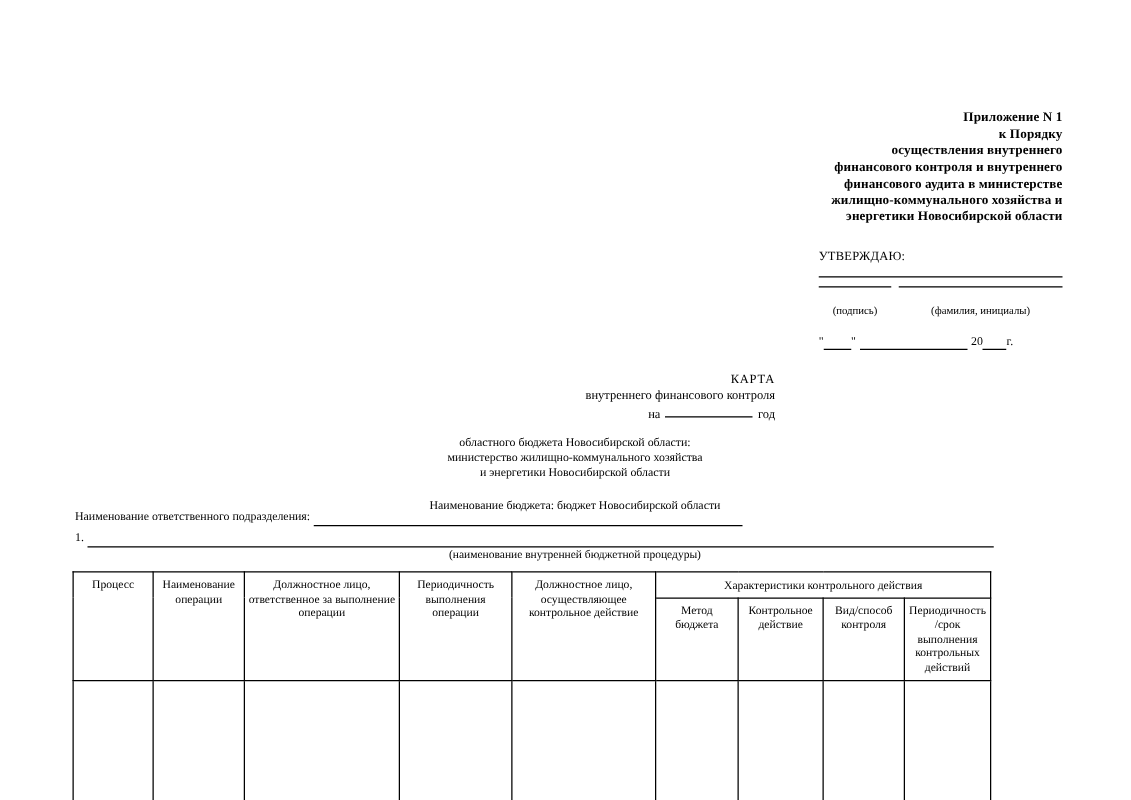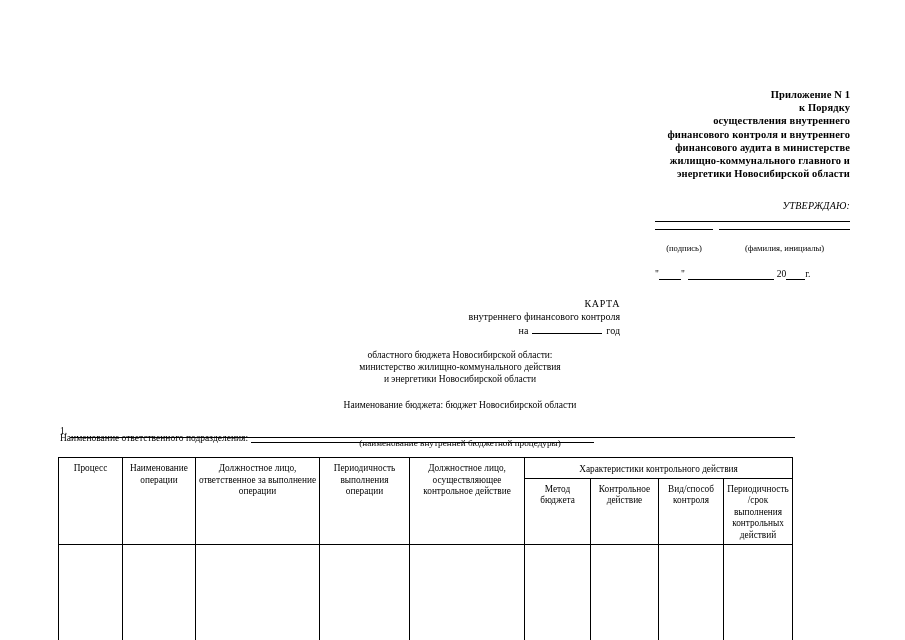--- a/index.html
+++ b/index.html
@@ -37,25 +37,24 @@
   
   .approve-block {
     position: absolute;
     left: 655px;
     top: 200px;
     width: 195px;
     font-size: 9.5px;
     line-height: 12px;
   }
   .approve-title {
-    text-align: right;
+    text-align: left;
     font-size: 10px;
     margin-bottom: 9px;
     letter-spacing: 0.2px;
-    font-style: italic;
   }
   .rule-full {
     border-bottom: 1px solid #000;
     height: 0;
     width: 100%;
   }
   .cap {
     text-align: center;
     font-size: 8.6px;
     line-height: 11px;
@@ -142,25 +141,26 @@
     top: 399px;
     width: 420px;
     text-align: center;
     font-size: 9.5px;
     line-height: 12.2px;
   }
 
   .resp-line {
     position: absolute;
     left: 60px;
-    top: 432px;
+    top: 408px;
     width: 735px;
     font-size: 9.5px;
     line-height: 13px;
     display: flex;
+    align-items: flex-end;
   }
   .resp-line .lbl { white-space: nowrap; padding-right: 3px; }
   .resp-line .fill {
     flex: 1;
     border-bottom: 1px solid #000;
     height: 10px;
     max-width: 343px;
   }
 
   .proc-line {
@@ -220,21 +220,21 @@
 <body>
 
 <div id="page">
 
   <div class="appendix-block">
     <div>Приложение N 1</div>
     <div>к Порядку</div>
     <div>осуществления внутреннего</div>
     <div>финансового контроля и внутреннего</div>
     <div>финансового аудита в министерстве</div>
-    <div>жилищно-коммунального главного и</div>
+    <div>жилищно-коммунального хозяйства и</div>
     <div>энергетики Новосибирской области</div>
   </div>
 
   <div class="approve-block">
     <div class="approve-title">УТВЕРЖДАЮ:</div>
 
     <div class="rule-full"></div>
 
     <div class="sig-row">
       <div class="sig-col-a rule-full"></div>
@@ -259,21 +259,21 @@
   <div class="card-title">
     <div class="t1">КАРТА</div>
     <div>внутреннего финансового контроля</div>
     <div>
       <span>на</span><span class="u-year"></span><span>год</span>
     </div>
   </div>
 
   <div class="org-block">
     <div>областного бюджета Новосибирской области:</div>
-    <div>министерство жилищно-коммунального действия</div>
+    <div>министерство жилищно-коммунального хозяйства</div>
     <div>и энергетики Новосибирской области</div>
   </div>
 
   <div class="budget-line">Наименование бюджета: бюджет Новосибирской области</div>
 
   <div class="resp-line">
     <span class="lbl">Наименование ответственного подразделения:</span>
     <span class="fill"></span>
   </div>
 

